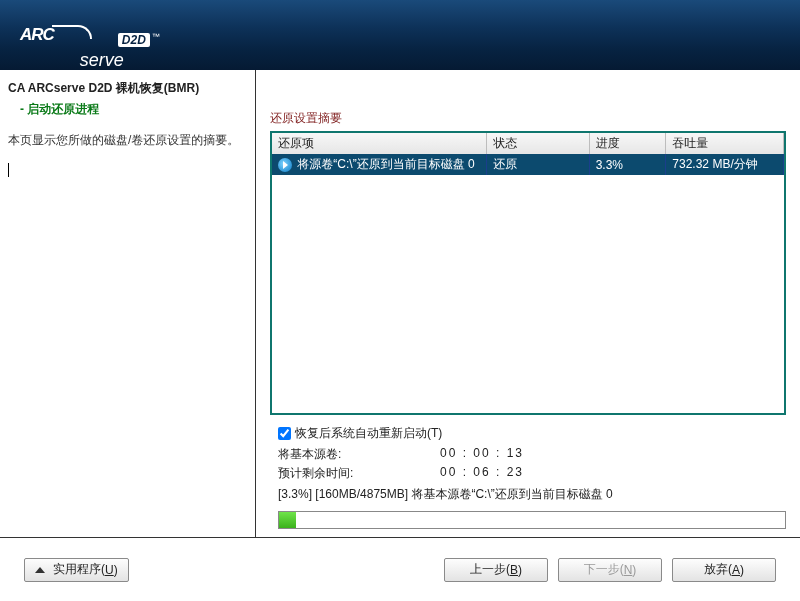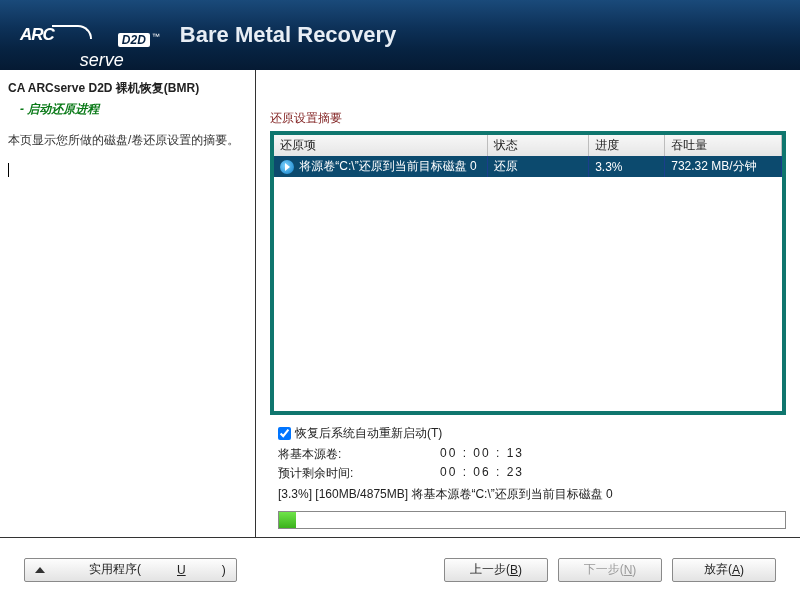--- a/index.html
+++ b/index.html
@@ -42,32 +42,32 @@
   height: 467px;
 }
 .sidebar {
   width: 256px;
   border-right: 1px solid #333;
   padding: 10px 8px;
   font-size: 12px;
   color: #222;
 }
 .sidebar-title { font-weight: bold; margin-bottom: 4px; }
-.sidebar-sub { color: #0a7a18; font-style: italic; font-weight: bold; margin-left: 12px; margin-bottom: 14px; }
+.sidebar-sub { color: #0a7a18; font-weight: bold; margin-left: 12px; margin-bottom: 14px; }
 .sidebar-desc { margin-bottom: 14px; color: #333; }
 .cursor-bar { width: 1px; height: 14px; background: #000; display: inline-block; }
 .main {
   flex: 1;
   padding: 40px 14px 8px 14px;
   display: flex;
   flex-direction: column;
 }
 .section-label { font-size: 12px; margin-bottom: 4px; color: #7f1d1d; }
 .table-wrap {
-  border: 4px solid #0f766e;
+  border: 2px solid #0f766e;
   flex: 1;
   background: #fff;
   overflow: hidden;
 }
 table { width: 100%; border-collapse: collapse; }
 thead th {
   background: linear-gradient(to bottom, #f7f7f7, #e6e6e6);
   border-right: 1px solid #bdbdbd;
   padding: 2px 6px;
   text-align: left;
@@ -145,42 +145,40 @@
   background: linear-gradient(to bottom, #fdfdfd, #e3e3e3);
   border: 1px solid #8a8a8a;
   border-radius: 2px;
   font-size: 12px;
   padding: 0 10px;
   display: inline-flex;
   align-items: center;
   justify-content: center;
   cursor: pointer;
   color: #222;
-  gap: 36px;
 }
 .tri-up {
   width: 0; height: 0; border-left: 5px solid transparent; border-right: 5px solid transparent;
   border-bottom: 6px solid #333; margin-right: 8px;
 }
 .underline-hot { text-decoration: underline; }
 </style>
 </head>
 <body>
 
 <div class="header">
   <div class="logo-block">
     <span class="logo-arc">ARC</span>
     <span style="position:relative; display:inline-block; width:60px;">
       <span class="logo-swoosh"></span>
       <span class="logo-serve" style="position:absolute; left:-4px; top:14px;">serve</span>
     </span>
     <span class="logo-d2d">D2D</span>
     <span class="logo-tm">™</span>
   </div>
-  <div class="header-title">Bare Metal Recovery</div>
 </div>
 
 <div class="body-wrap">
   <div class="sidebar">
     <div class="sidebar-title">CA ARCserve D2D 裸机恢复(BMR)</div>
     <div class="sidebar-sub">- 启动还原进程</div>
     <div class="sidebar-desc">本页显示您所做的磁盘/卷还原设置的摘要。</div>
     <span class="cursor-bar"></span>
   </div>
 

